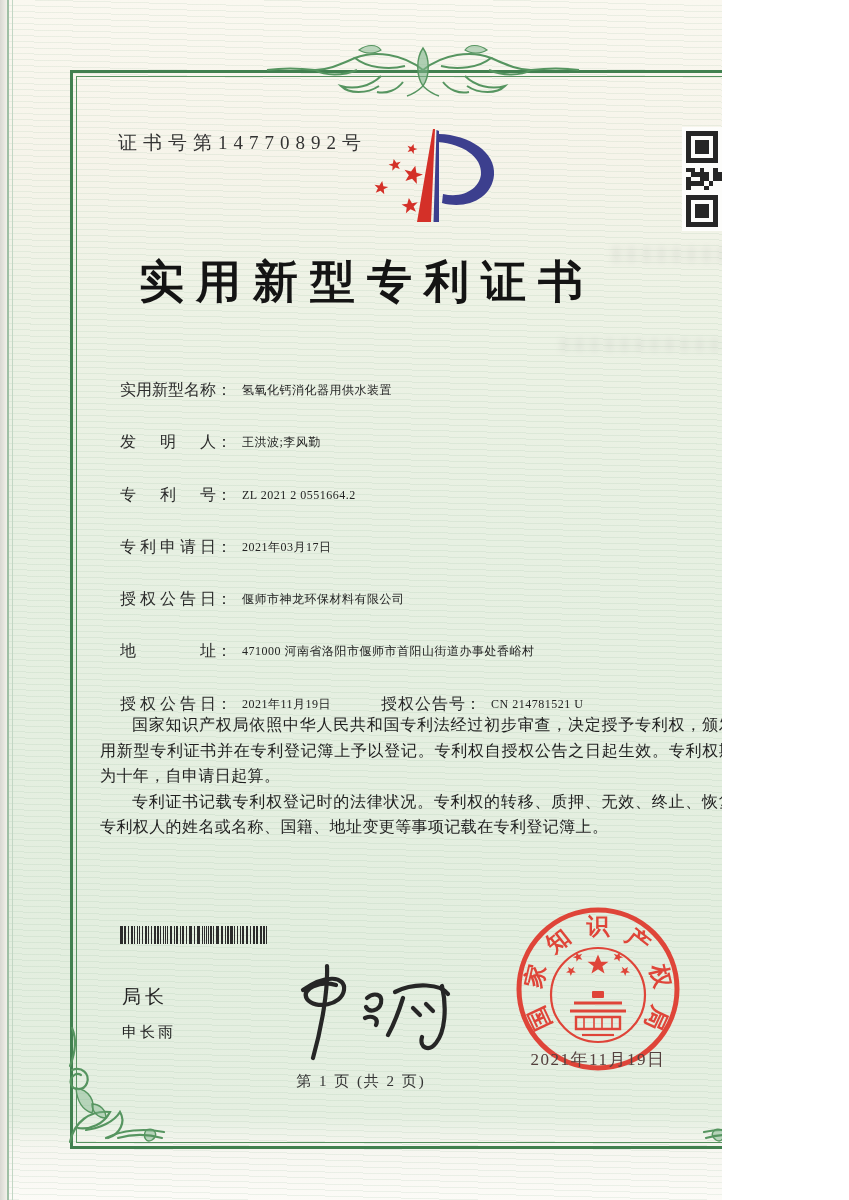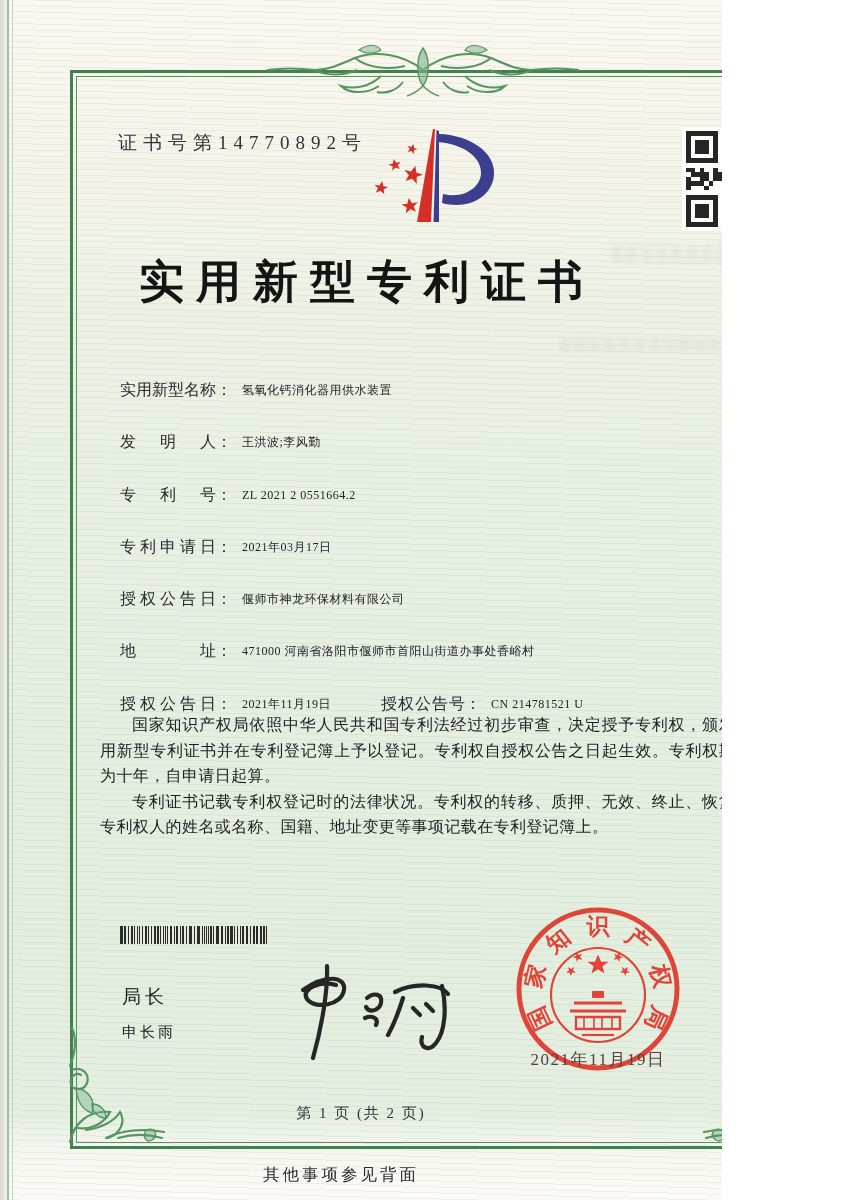--- a/index.html
+++ b/index.html
@@ -40,21 +40,21 @@
   .barcode i{display:block;background:#2b2b2b;height:100%;}
   
   .director-label{position:absolute;left:122px;top:984px;font-size:19px;letter-spacing:4px;color:#222;}
   .director-name{position:absolute;left:122px;top:1023px;font-size:15px;letter-spacing:3px;color:#222;}
   .signature{position:absolute;left:243px;top:960px;width:220px;height:102px;}
   
   .seal{position:absolute;left:512px;top:903px;width:172px;height:172px;opacity:0.92;}
   .seal-ch{font-size:23px;font-weight:700;fill:#df372b;text-anchor:middle;dominant-baseline:middle;font-family:"Liberation Serif","DejaVu Serif",serif;}
   .seal-date{position:absolute;left:505px;top:1048px;width:186px;text-align:center;font-size:17px;color:#54403e;letter-spacing:1.5px;}
   
-  .page-info{position:absolute;left:0;top:1104px;width:100%;text-align:center;font-size:15px;letter-spacing:2px;color:#333;}
+  .page-info{position:absolute;left:0;top:1072px;width:100%;text-align:center;font-size:15px;letter-spacing:2px;color:#333;}
   .back-note{position:absolute;left:0;top:1164px;width:100%;text-align:center;font-size:16.5px;letter-spacing:3px;color:#2b2b2b;padding-right:40px;box-sizing:border-box;}
   
   .flourish-top{position:absolute;left:263px;top:42px;width:320px;height:56px;}
   .corner{position:absolute;width:104px;height:120px;}
   .corner.bl{left:62px;top:1026px;}
   .corner.br{left:702px;top:1026px;transform:scaleX(-1);}
   
   .ghost{position:absolute;background:repeating-linear-gradient(90deg,#8a8a8a 0 9px,rgba(0,0,0,0) 9px 15px);filter:blur(3px);opacity:0.10;}
   .g1{left:612px;top:246px;width:175px;height:17px;}
   .g2{left:560px;top:338px;width:185px;height:14px;}
@@ -288,15 +288,14 @@
         <text x="47.545399541367885" y="39.3662287749863" transform="rotate(-38.33333333333333 47.545399541367885 39.3662287749863)" class="seal-ch">知</text>
         <text x="86" y="26" transform="rotate(0 86 26)" class="seal-ch">识</text>
         <text x="124.45460045863213" y="39.36622877498631" transform="rotate(38.33333333333334 124.45460045863213 39.36622877498631)" class="seal-ch">产</text>
         <text x="146.32878197594908" y="73.70181601396874" transform="rotate(76.66666666666669 146.32878197594908 73.70181601396874)" class="seal-ch">权</text>
         <text x="142.1910827962723" y="114.20233222792336" transform="rotate(115 142.1910827962723 114.20233222792336)" class="seal-ch">局</text>
       </g>
   </svg>
   <div class="seal-date">2021年11月19日</div>
 
   <div class="page-info">第 1 页 (共 2 页)</div>
-  <div class="back-note">其他事项参见背面</div>
 
 </div>
 
 </body></html>

